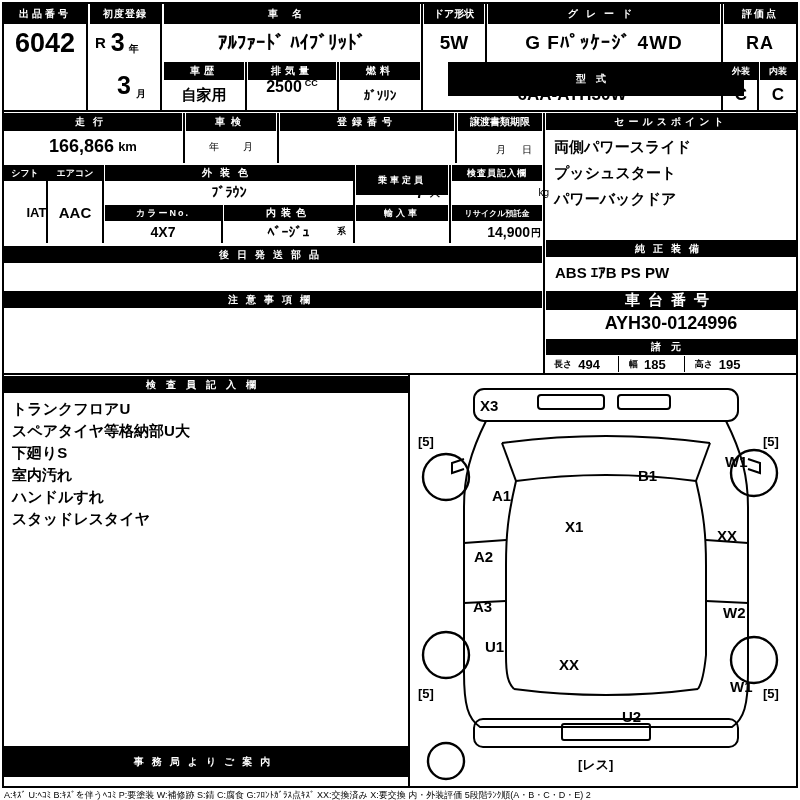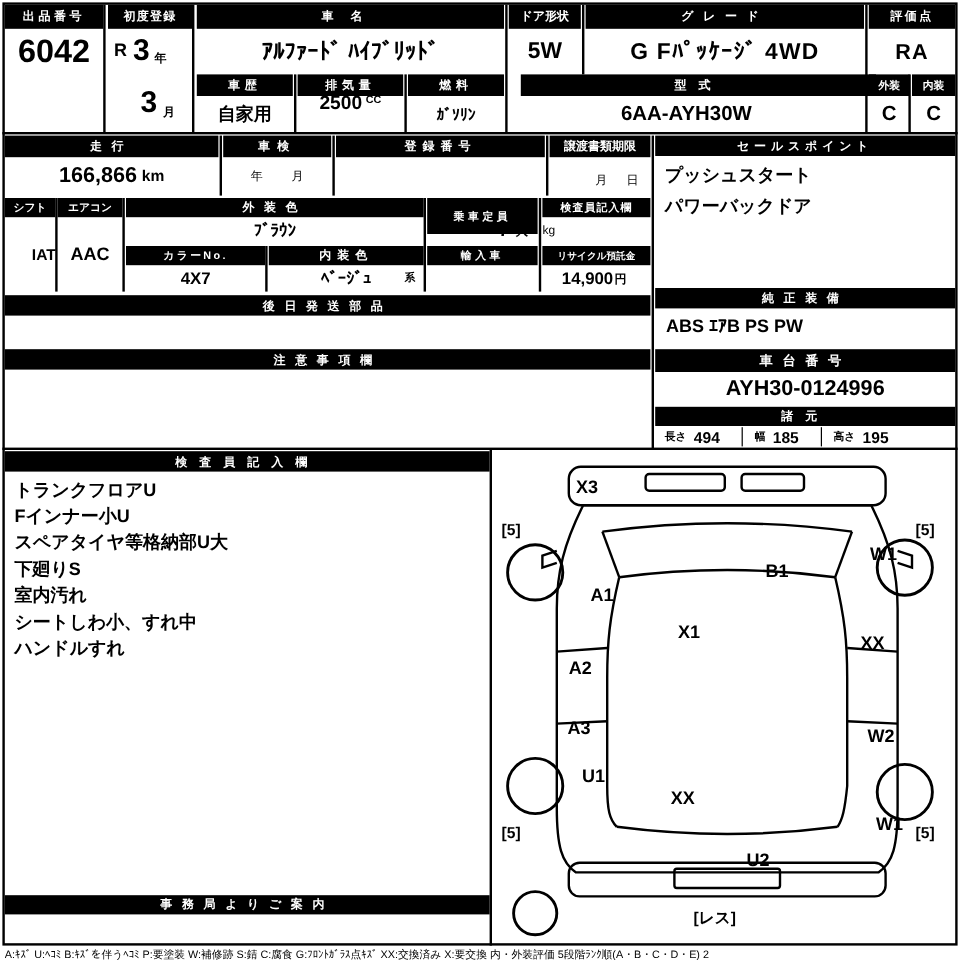--- a/index.html
+++ b/index.html
@@ -53,21 +53,21 @@
 
   <div class="hdr" style="left:248px;top:62px;width:88px;height:18px;font-size:10px;letter-spacing:4px">排気量</div>
   <div class="val" style="left:248px;top:80px;width:88px;height:14px">
     <span style="font-size:16px">2500</span>
     <span style="font-size:9px;align-self:flex-end;padding-bottom:6px;margin-left:3px">CC</span>
   </div>
 
   <div class="hdr" style="left:340px;top:62px;width:80px;height:18px;font-size:10px;letter-spacing:4px">燃料</div>
   <div class="val" style="left:340px;top:80px;width:80px;height:30px;font-size:13px">ｶﾞｿﾘﾝ</div>
 
-  <div class="hdr" style="left:434px;top:62px;width:296px;height:18px;font-size:10px;letter-spacing:10px">型式</div>
+  <div class="hdr" style="left:448px;top:62px;width:296px;height:34px;font-size:10px;letter-spacing:10px">型式</div>
   <div class="val" style="left:424px;top:80px;width:296px;height:30px;font-size:17px">6AA-AYH30W</div>
 
   <div class="hdr" style="left:724px;top:62px;width:34px;height:18px;font-size:9px">外装</div>
   <div class="hdr" style="left:760px;top:62px;width:36px;height:18px;font-size:9px">内装</div>
   <div class="val" style="left:724px;top:80px;width:34px;height:30px;font-size:17px">C</div>
   <div class="val" style="left:760px;top:80px;width:36px;height:30px;font-size:17px">C</div>
 
   <div class="vline" style="left:86px;top:4px;height:106px"></div>
   <div class="vline" style="left:160px;top:4px;height:106px"></div>
   <div class="vline" style="left:421px;top:4px;height:106px"></div>
@@ -112,93 +112,93 @@
   <div class="hdr" style="left:105px;top:165px;width:248px;height:16px;font-size:10px;letter-spacing:8px">外装色</div>
   <div class="val" style="left:105px;top:181px;width:248px;height:22px;font-size:14px">ﾌﾞﾗｳﾝ</div>
 
   <div class="hdr" style="left:356px;top:165px;width:92px;height:30px;font-size:9px;letter-spacing:3px">乗車定員</div>
   <div class="val" style="left:356px;top:181px;width:92px;height:22px;justify-content:flex-end;padding-right:8px">
     <span style="font-size:15px">7</span>
     <span style="font-size:10px;margin-left:6px;align-self:flex-end;padding-bottom:3px">人</span>
   </div>
 
   <div class="hdr" style="left:452px;top:165px;width:90px;height:16px;font-size:9px;letter-spacing:1px">検査員記入欄</div>
-  <div class="val" style="left:452px;top:181px;width:105px;height:22px;justify-content:flex-start;padding-right:8px;font-weight:normal">
+  <div class="val" style="left:452px;top:181px;width:105px;height:22px;justify-content:flex-end;padding-right:8px;font-weight:normal">
     <span style="font-size:10px">kg</span>
   </div>
 
   <div class="hdr" style="left:105px;top:205px;width:116px;height:16px;font-size:9px;letter-spacing:2px">カラーNo.</div>
   <div class="val" style="left:105px;top:221px;width:116px;height:22px;font-size:14px">4X7</div>
 
   <div class="hdr" style="left:224px;top:205px;width:129px;height:16px;font-size:10px;letter-spacing:5px">内装色</div>
   <div class="val" style="left:224px;top:221px;width:129px;height:22px">
     <span style="font-size:14px">ﾍﾞｰｼﾞｭ</span>
     <span style="font-size:9px;position:absolute;right:7px;bottom:5px">系</span>
   </div>
 
   <div class="hdr" style="left:356px;top:205px;width:92px;height:16px;font-size:9px;letter-spacing:3px">輸入車</div>
   <div class="val" style="left:356px;top:221px;width:92px;height:22px;font-size:12px"></div>
 
   <div class="hdr" style="left:452px;top:205px;width:90px;height:16px;font-size:8px">リサイクル預託金</div>
-  <div class="val" style="left:452px;top:221px;width:90px;height:22px;justify-content:flex-end;padding-right:20px">
+  <div class="val" style="left:452px;top:221px;width:90px;height:22px;justify-content:flex-end;padding-right:1px">
     <span style="font-size:14px">14,900</span>
     <span style="font-size:10px;margin-left:1px;align-self:flex-end;padding-bottom:3px">円</span>
   </div>
 
   <div class="vline" style="left:46px;top:165px;height:78px"></div>
   <div class="vline" style="left:102px;top:165px;height:78px"></div>
   <div class="vline" style="left:353px;top:165px;height:78px"></div>
   <div class="vline" style="left:449px;top:165px;height:78px"></div>
   <div class="vline" style="left:221px;top:205px;height:38px"></div>
 
   <div class="hdr" style="left:4px;top:246px;width:538px;height:17px;font-size:10px;letter-spacing:8px">後日発送部品</div>
   <div class="val" style="left:4px;top:263px;width:538px;height:25px;font-size:12px"></div>
 
   <div class="hdr" style="left:4px;top:291px;width:538px;height:17px;font-size:10px;letter-spacing:8px">注意事項欄</div>
   <div class="val" style="left:4px;top:308px;width:538px;height:64px;font-size:12px"></div>
 
   <div class="hdr" style="left:546px;top:113px;width:250px;height:17px;font-size:10px;letter-spacing:4px">セールスポイント</div>
   <div class="list" style="left:554px;top:134px;width:240px;font-size:15px;line-height:26px">
+    <div>両側パワースライド</div>
     <div>プッシュスタート</div>
     <div>パワーバックドア</div>
   </div>
 
   <div class="hdr" style="left:546px;top:240px;width:250px;height:17px;font-size:10px;letter-spacing:8px">純正装備</div>
   <div class="val" style="left:546px;top:257px;width:250px;height:31px;justify-content:flex-start;padding-left:9px;font-size:15px">ABS ｴｱB PS PW</div>
 
-  <div class="hdr" style="left:546px;top:291px;width:250px;height:19px;font-size:11px;letter-spacing:8px">車台番号</div>
+  <div class="hdr" style="left:546px;top:291px;width:250px;height:19px;font-size:15px;letter-spacing:8px">車台番号</div>
   <div class="val" style="left:546px;top:308px;width:250px;height:30px;font-size:18px">AYH30-0124996</div>
 
   <div class="hdr" style="left:546px;top:339px;width:250px;height:16px;font-size:10px;letter-spacing:10px">諸元</div>
   <div class="val" style="left:546px;top:355px;width:250px;height:18px;justify-content:flex-start">
     <span style="font-size:9px;padding-left:8px">長さ</span>
     <span style="font-size:13px;margin-left:6px">494</span>
     <span style="display:inline-block;width:1px;height:16px;background:#000;margin-left:18px"></span>
     <span style="font-size:9px;margin-left:10px">幅</span>
     <span style="font-size:13px;margin-left:6px">185</span>
     <span style="display:inline-block;width:1px;height:16px;background:#000;margin-left:18px"></span>
     <span style="font-size:9px;margin-left:10px">高さ</span>
     <span style="font-size:13px;margin-left:6px">195</span>
   </div>
 
   <div class="vline" style="left:543px;top:113px;height:262px"></div>
   <div class="hline" style="left:2px;top:373px;width:796px"></div>
 
   <div class="hdr" style="left:4px;top:376px;width:404px;height:17px;font-size:10px;letter-spacing:10px">検査員記入欄</div>
   <div class="list" style="left:12px;top:398px;width:392px;font-size:15px;line-height:22px">
     <div>トランクフロアU</div>
-    <div>Fインナー小U</div>
     <div>スペアタイヤ等格納部U大</div>
     <div>下廻りS</div>
     <div>室内汚れ</div>
-    <div>シートしわ小、すれ中</div>
     <div>ハンドルすれ</div>
-  </div>
-
-  <div class="hdr" style="left:4px;top:746px;width:404px;height:16px;font-size:10px;letter-spacing:8px">事務局よりご案内</div>
+    <div>スタッドレスタイヤ</div>
+  </div>
+
+  <div class="hdr" style="left:4px;top:746px;width:404px;height:31px;font-size:10px;letter-spacing:8px">事務局よりご案内</div>
 
   <div class="vline" style="left:408px;top:375px;height:413px"></div>
 
   <svg style="position:absolute;left:410px;top:375px" width="388" height="413" viewBox="0 0 388 413">
     <g stroke="#000" stroke-width="2.4" fill="none">
       <circle cx="36" cy="102" r="23"></circle>
       <circle cx="344" cy="98" r="23"></circle>
       <circle cx="36" cy="280" r="23"></circle>
       <circle cx="344" cy="285" r="23"></circle>
       <circle cx="36" cy="386" r="18"></circle>

